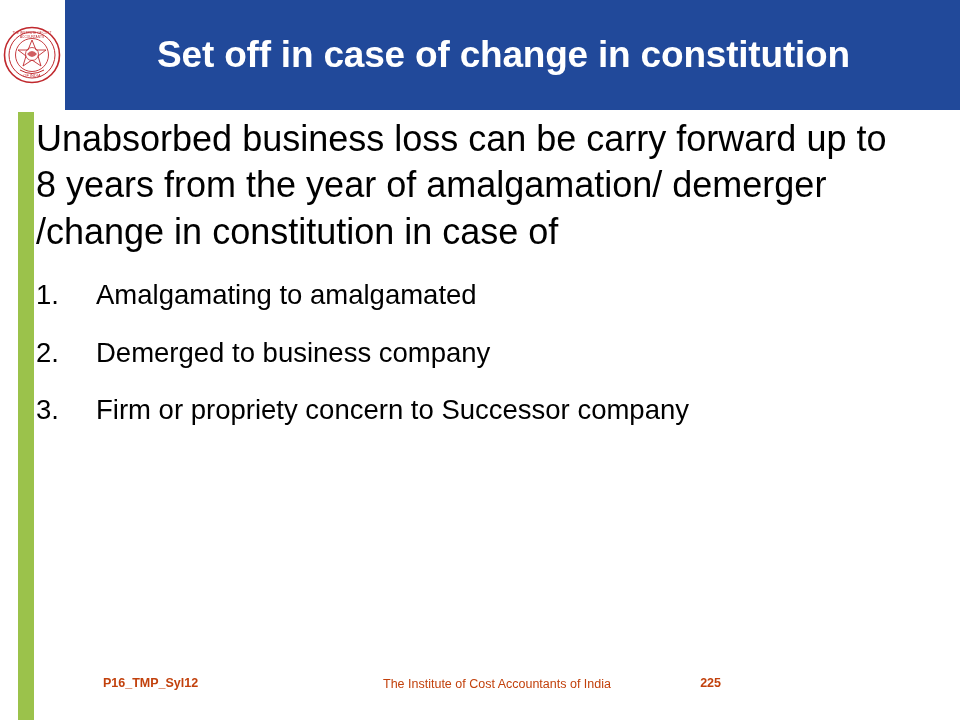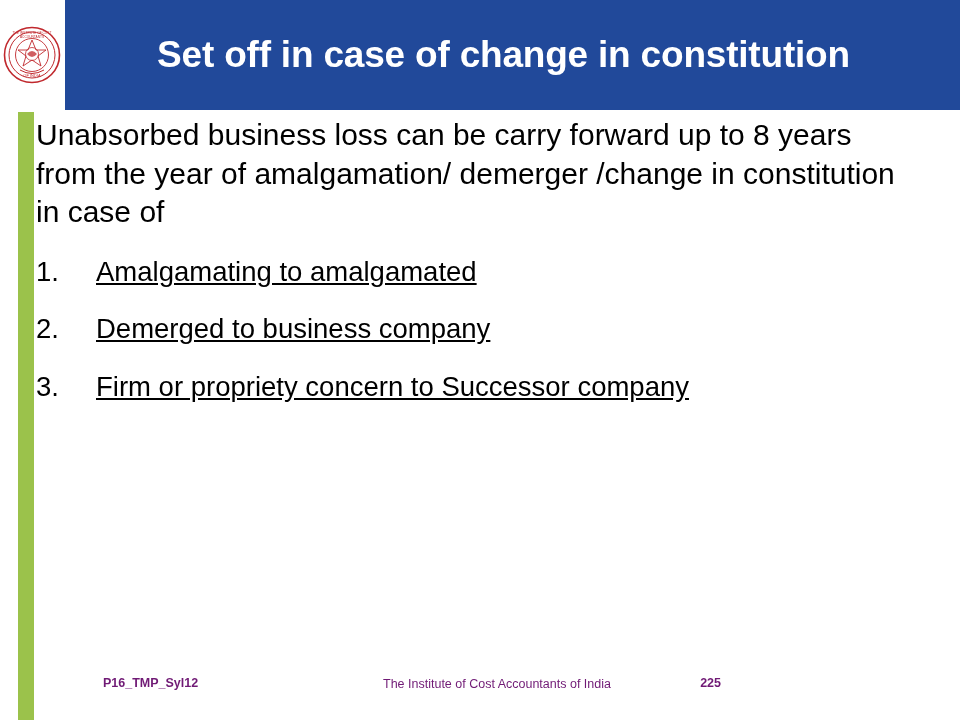--- a/index.html
+++ b/index.html
@@ -69,21 +69,21 @@
   }
 
   
   .content {
     position: absolute;
     left: 36px;
     top: 116px;
     width: 900px;
   }
   .intro-para {
-    font-size: 30px;
+    font-size: 36px;
     line-height: 1.29;
     color: #000000;
     margin: 0 0 10px 0;
     width: 880px;
   }
   .numbered-list {
     margin: 0;
     padding: 0;
     list-style: none;
   }
@@ -93,32 +93,31 @@
     line-height: 1.25;
     color: #000000;
     margin-top: 23px;
   }
   .num {
     width: 60px;
     flex: 0 0 60px;
   }
   .item-text {
     flex: 1 1 auto;
-    text-decoration: underline;
   }
 
   
   .footer {
     position: absolute;
     left: 0;
     top: 676px;
     width: 768px;
     height: 26px;
     font-size: 12.5px;
-    color: #701a75;
+    color: #c2410c;
   }
   .footer-left {
     position: absolute;
     left: 103px;
     top: 0;
     font-weight: bold;
   }
   .footer-center {
     position: absolute;
     left: 17px;

